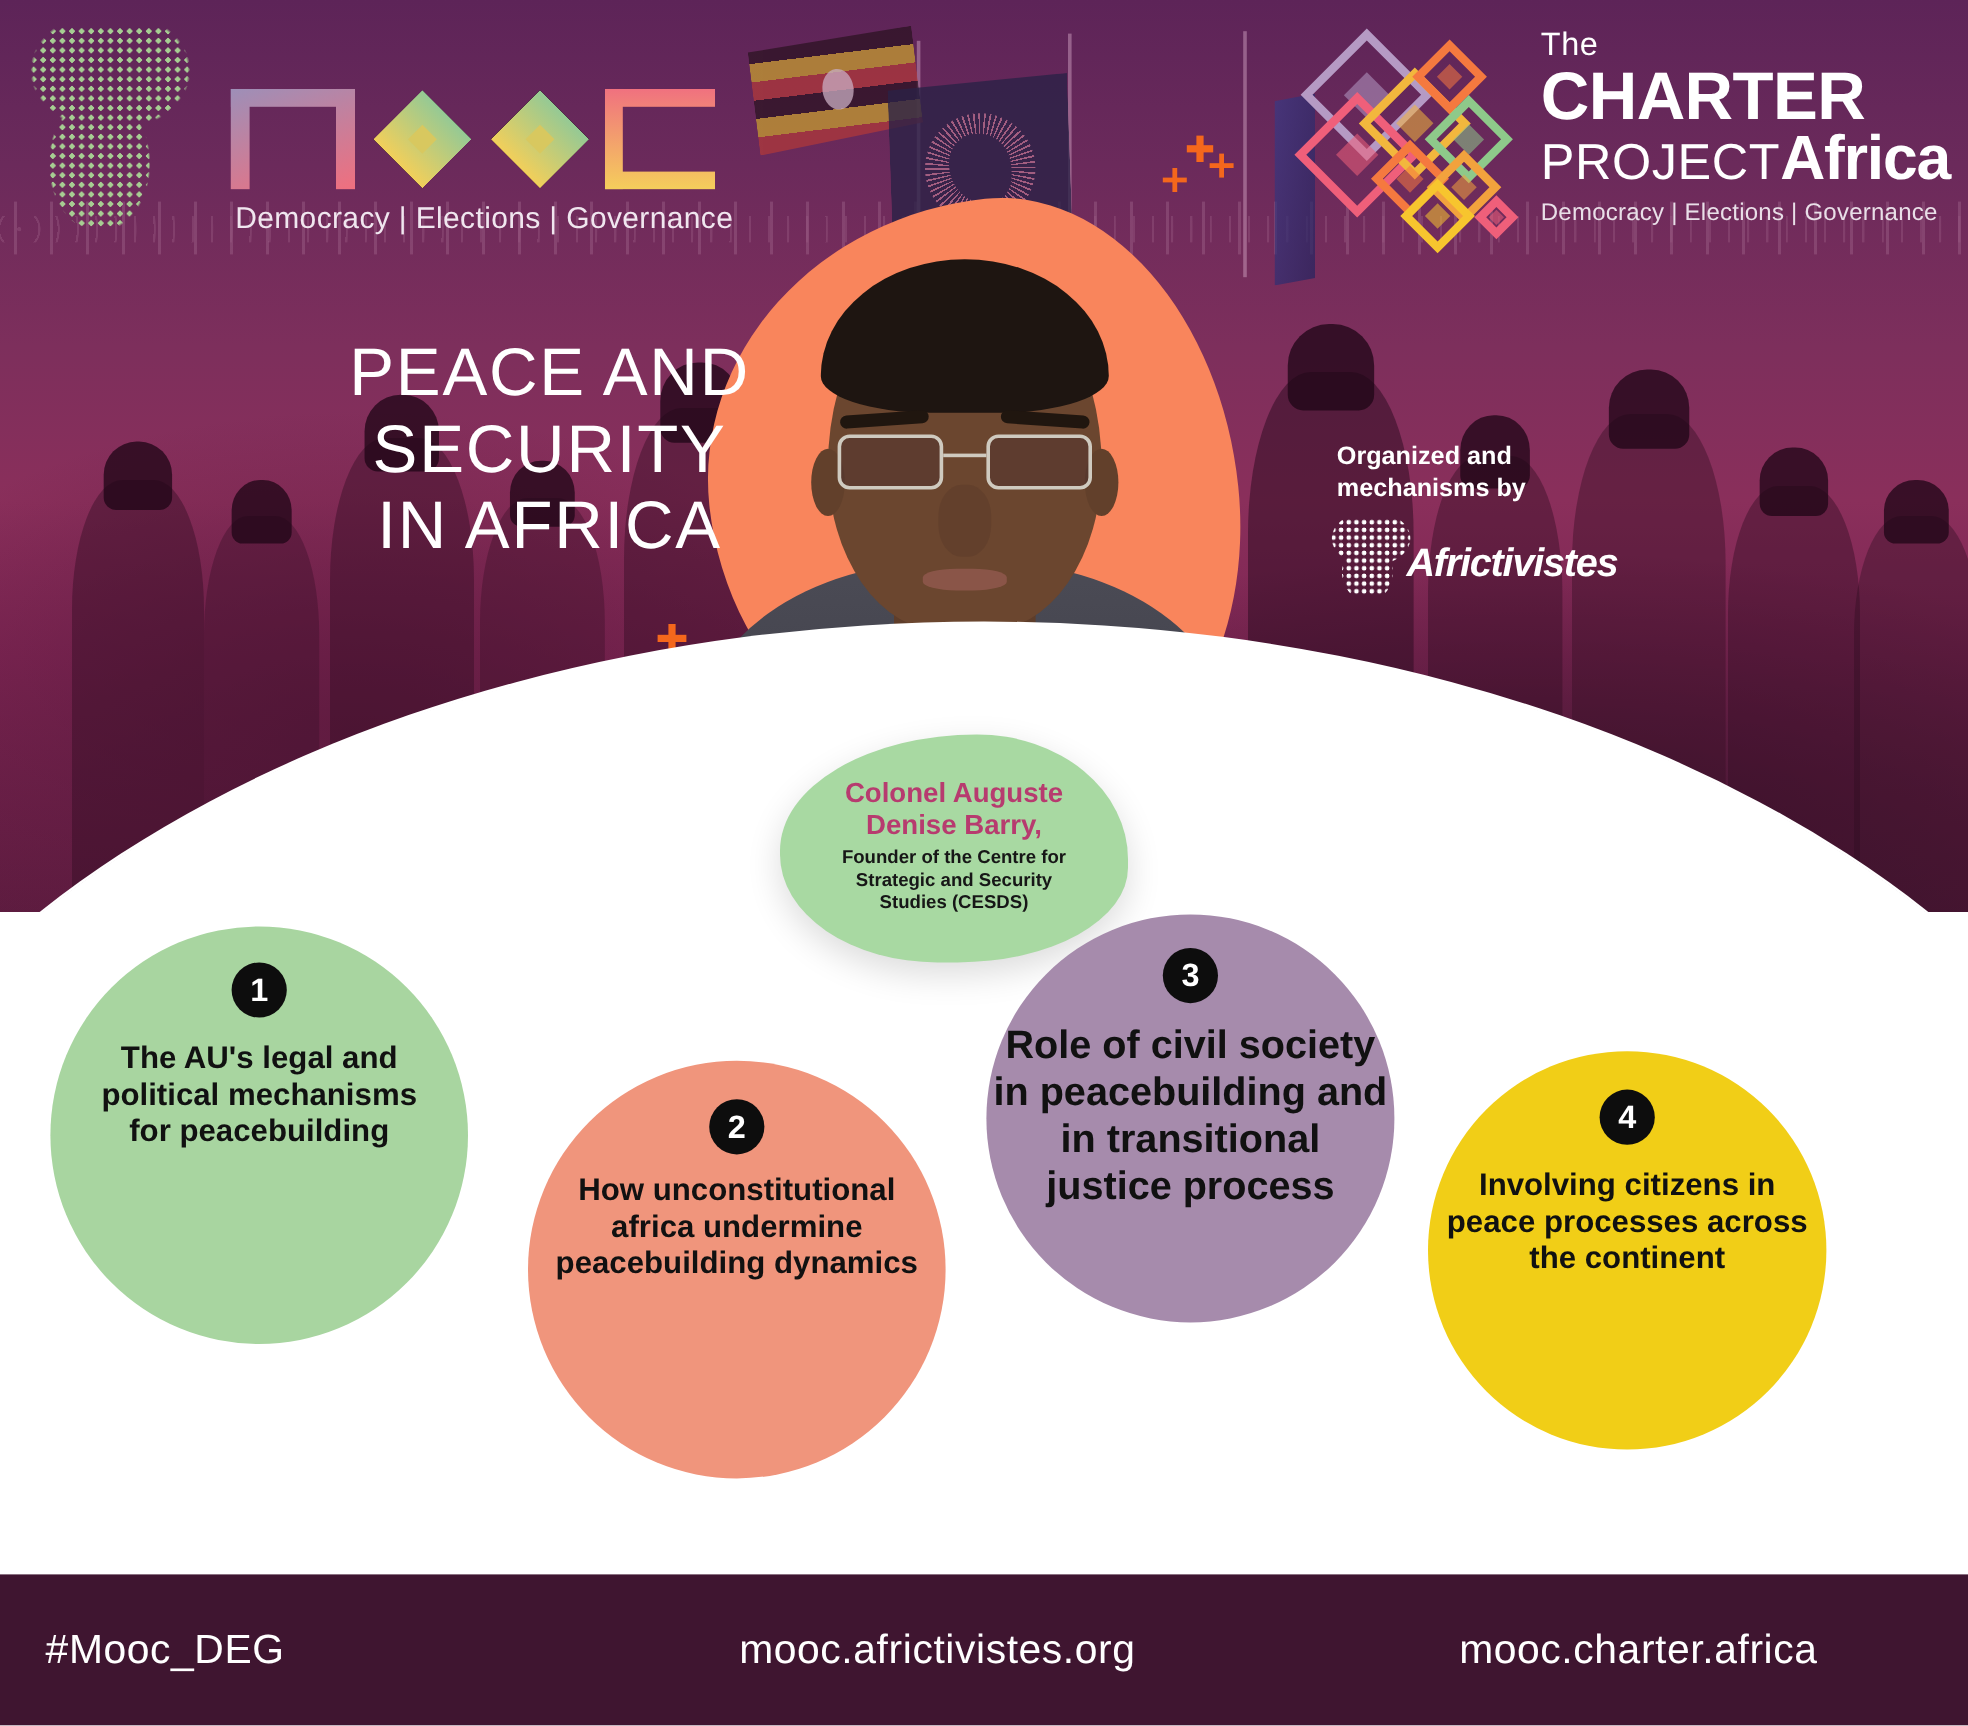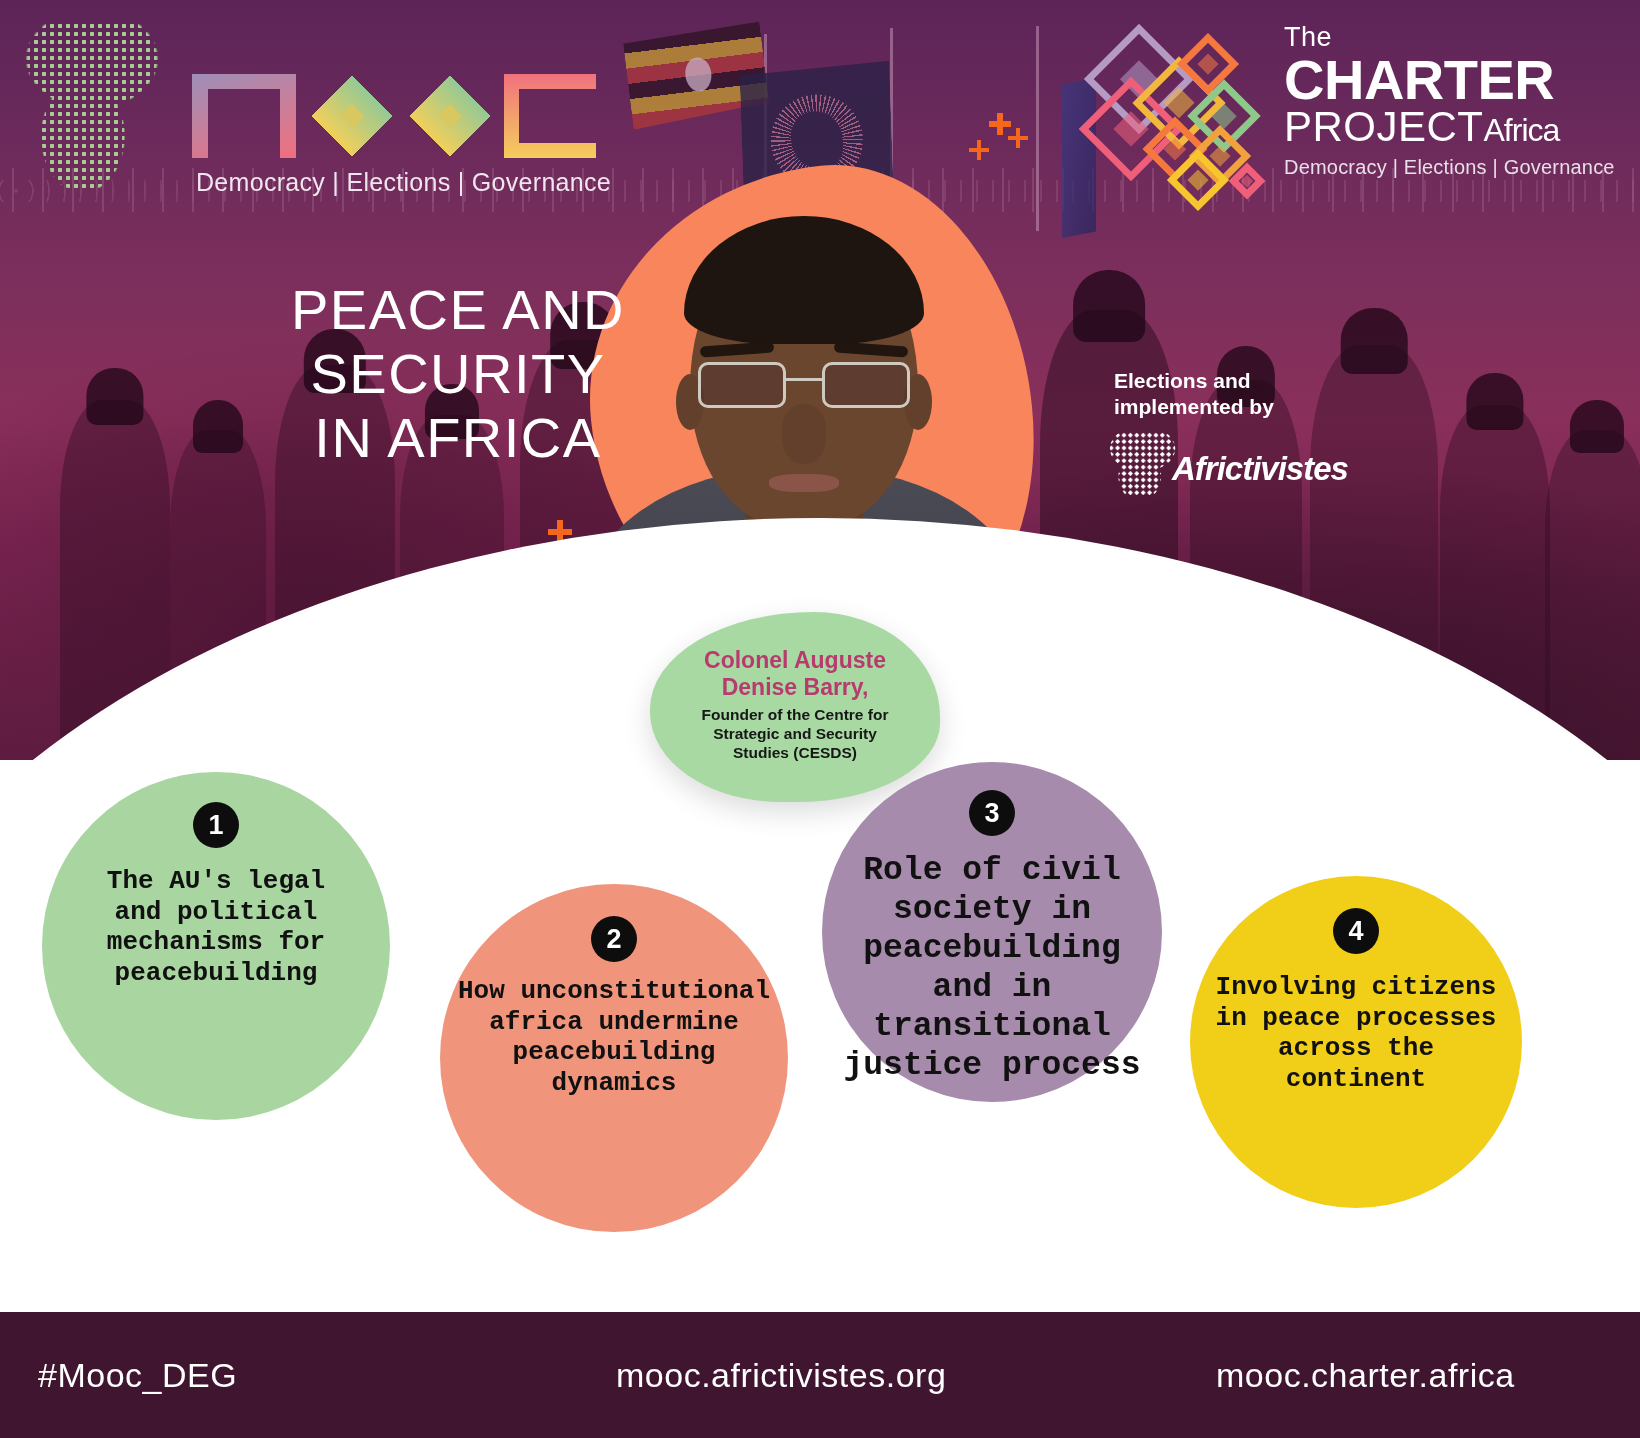--- a/index.html
+++ b/index.html
@@ -196,21 +196,21 @@
   .charter-mark{ position:absolute; left:6px; top:8px; width:190px; height:180px; }
   .sq{ position:absolute; transform:rotate(45deg); }
   .sq b{ position:absolute; inset:0; border:7px solid currentColor; }
   .sq i{ position:absolute; left:50%; top:50%; width:34%; height:34%;
          transform:translate(-50%,-50%); background:currentColor; opacity:.55; }
   .charter-words{ position:absolute; left:196px; top:12px; color:#fff; }
   .cw-the{ font-size:27px; font-weight:300; letter-spacing:.5px; }
   .cw-charter{ font-size:56px; font-weight:800; letter-spacing:-.5px; line-height:.95; }
   .cw-row{ display:flex; align-items:baseline; line-height:1; }
   .cw-project{ font-size:42px; font-weight:400; letter-spacing:.5px; }
-  .cw-africa{ font-size:32px; font-weight:400; letter-spacing:-1px; }
+  .cw-africa{ font-size:52px; font-weight:700; letter-spacing:-1px; }
   .cw-tag{ font-size:20px; color:#e9dfe8; margin-top:8px; letter-spacing:.2px; }
 
   
   .badge{
     position:absolute; left:650px; top:612px; width:290px; height:190px;
     background:#A8D9A2;
     border-radius:60% 46% 52% 48% / 54% 58% 44% 50%;
     box-shadow:0 10px 28px rgba(0,0,0,.14);
     display:flex; flex-direction:column; align-items:center; justify-content:center;
     text-align:center; padding:10px 18px 14px;
@@ -221,21 +221,21 @@
   
   .circle{
     position:absolute; border-radius:50%;
     display:flex; flex-direction:column; align-items:center; justify-content:flex-start;
     text-align:center;
   }
   .circle .num{
     width:46px; height:46px; border-radius:50%; background:#0d0d0d; color:#fff;
     font-size:27px; font-weight:700; display:flex; align-items:center; justify-content:center;
   }
-  .circle .ctext{ color:#111; font-weight:700; line-height:1.18;font-family:Liberation Mono, monospace; }
+  .circle .ctext{ color:#111; font-weight:700; line-height:1.18; }
 
   .c1x{ left:42px;   top:772px;  width:348px; height:348px; background:#A8D5A0; padding-top:30px; }
   .c1x .ctext{ font-size:26px; margin-top:18px; width:272px; }
   .c2x{ left:440px;  top:884px;  width:348px; height:348px; background:#F0957C; padding-top:32px; }
   .c2x .ctext{ font-size:26px; margin-top:14px; width:316px; }
   .c3x{ left:822px;  top:762px;  width:340px; height:340px; background:#A68BAC; padding-top:28px; }
   .c3x .ctext{ font-size:33px; margin-top:16px; width:330px; }
   .c4x{ left:1190px; top:876px;  width:332px; height:332px; background:#F1CE17; padding-top:32px; }
   .c4x .ctext{ font-size:26px; margin-top:18px; width:310px; }
 
@@ -308,21 +308,21 @@
         <b></b>
     </div>
   </div>
 
   <div class="hero-title">
     <div>PEACE AND</div>
     <div>SECURITY</div>
     <div>IN AFRICA</div>
   </div>
 
-  <div class="org-by">Elections and implemented by</div>
+  <div class="org-by">Organized and mechanisms by</div>
   <div class="africtivistes">
     <div class="afr-map"></div>
     <div class="afr-word">Africtivistes</div>
   </div>
 
   <div class="curve"></div>
 </div>
 
 <div class="mooc">
   <div class="mooc-map"></div>

